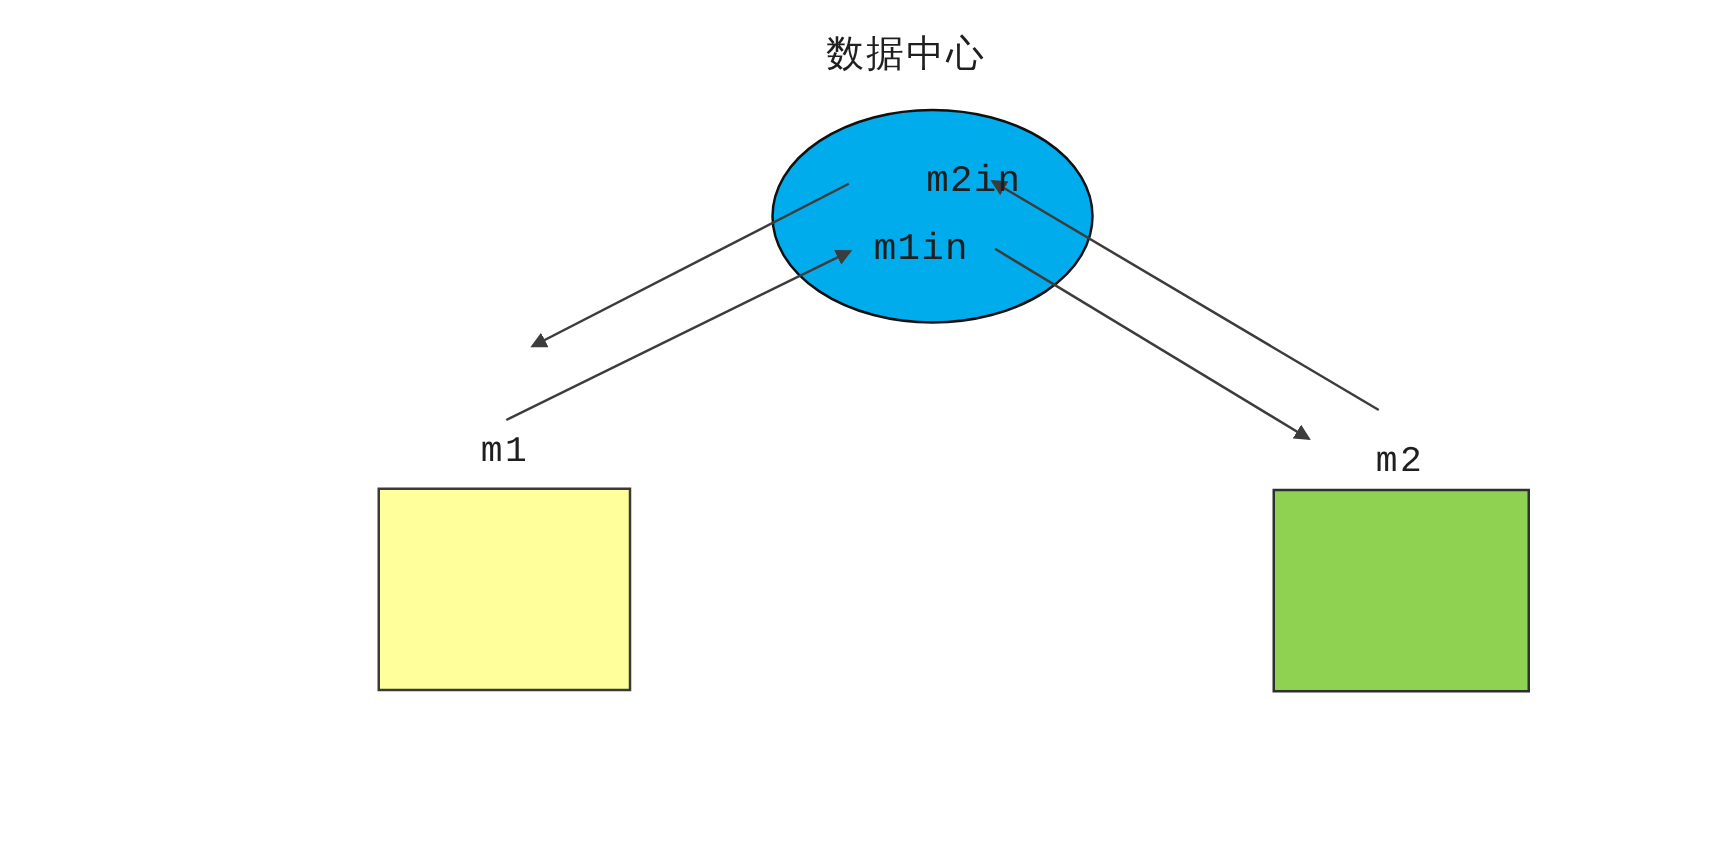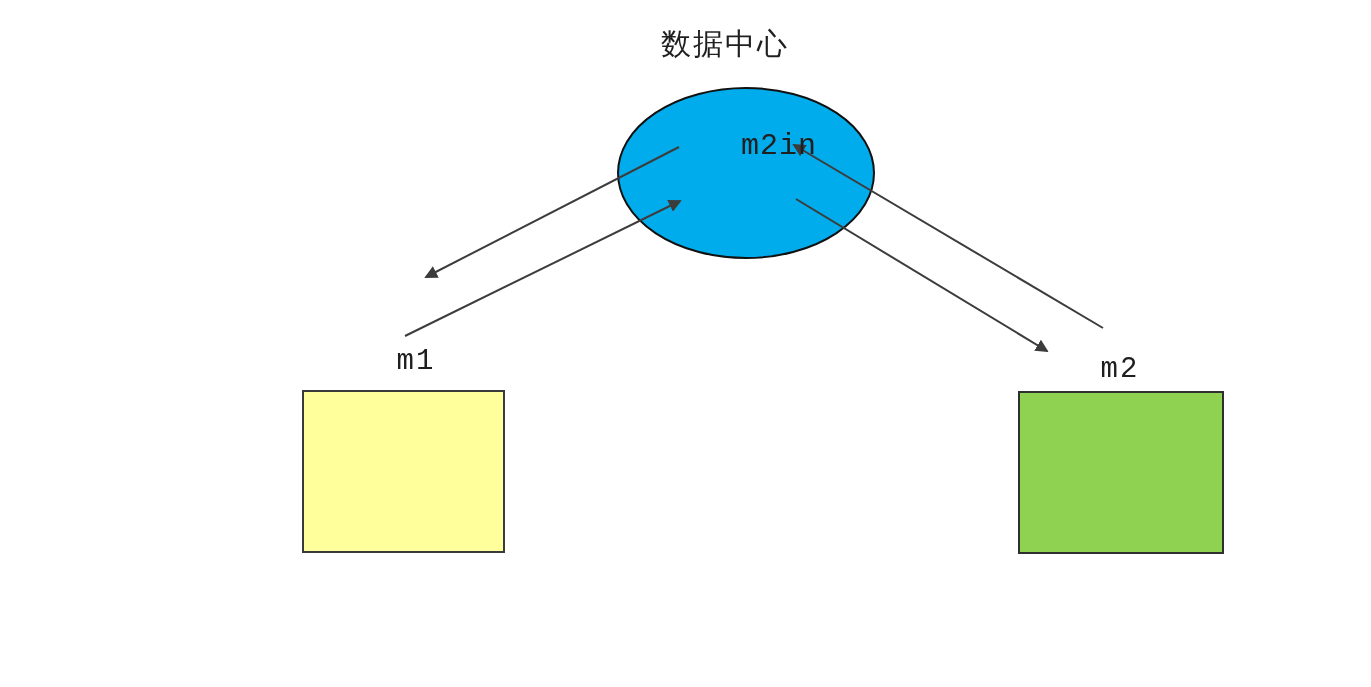--- a/index.html
+++ b/index.html
@@ -47,21 +47,21 @@
   }
   .lbl-m1in {
     left: 617px;
     top: 184px;
     width: 160px;
     font-size: 30px;
     line-height: 32px;
     letter-spacing: 1px;
   }
   .lbl-m1 {
-    left: 311px;
+    left: 299px;
     top: 345px;
     width: 130px;
     font-size: 29px;
     line-height: 34px;
     letter-spacing: 2px;
   }
   .lbl-m2 {
     left: 1015px;
     top: 353px;
     width: 130px;
@@ -94,18 +94,19 @@
 
     <rect x="263" y="391" width="201" height="161" stroke-width="2" fill="#ffff9c" stroke="#3a3a3a"></rect>
 
     <rect x="979" y="392" width="204" height="161" stroke-width="2" fill="#8fd150" stroke="#2f2f2f"></rect>
   </svg>
 
   <div class="label lbl-title">数据中心</div>
 
   <div class="label lbl-m2in">m2in</div>
 
+  <div class="label lbl-m1in">m1in</div>
 
   <div class="label lbl-m1">m1</div>
 
   <div class="label lbl-m2">m2</div>
 
 </div>
 
 </body></html>

